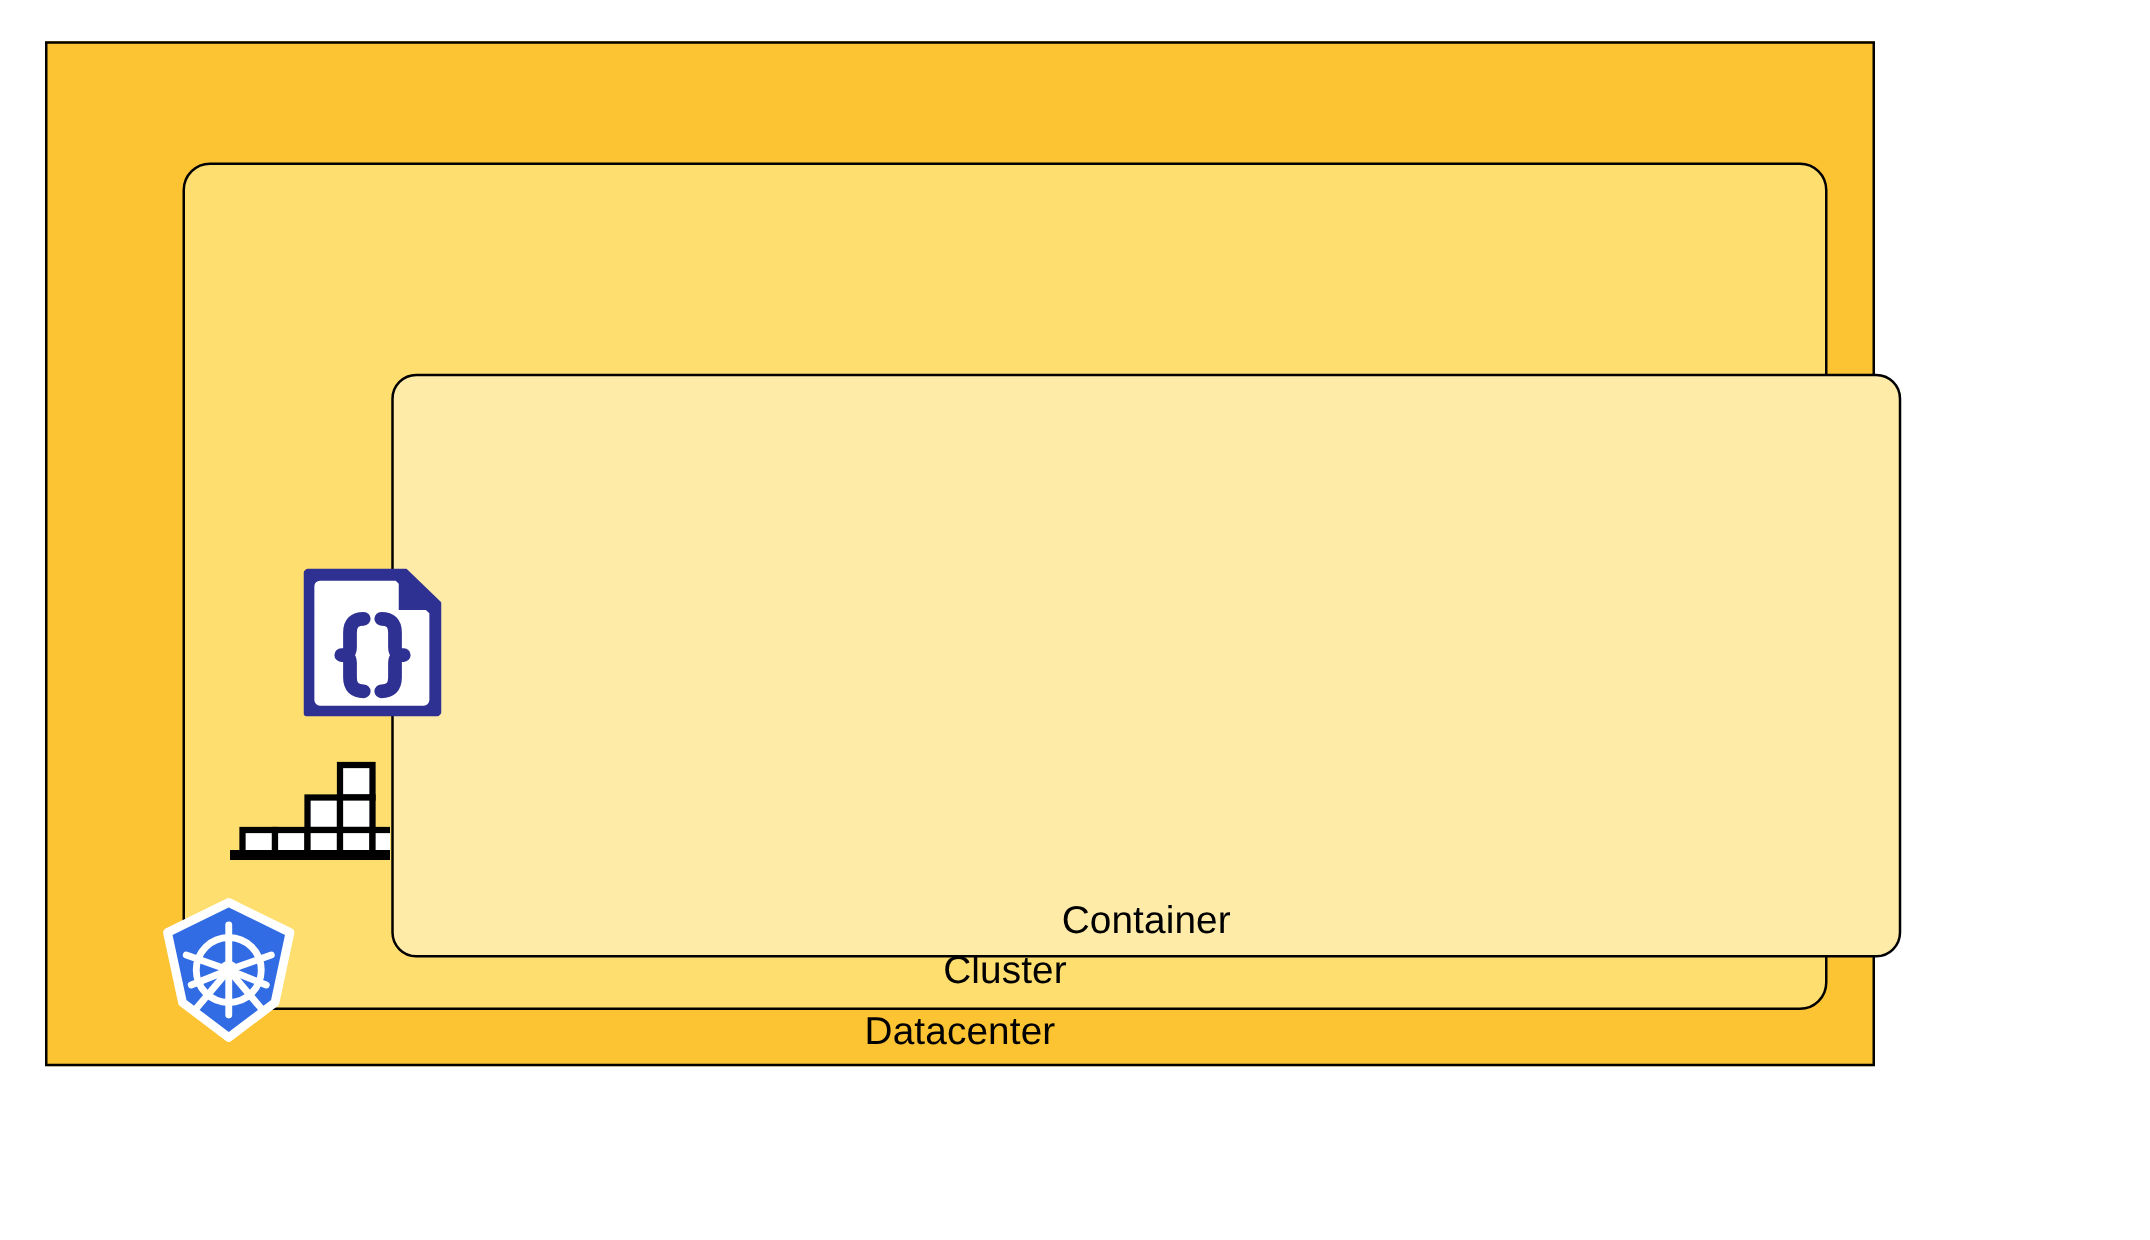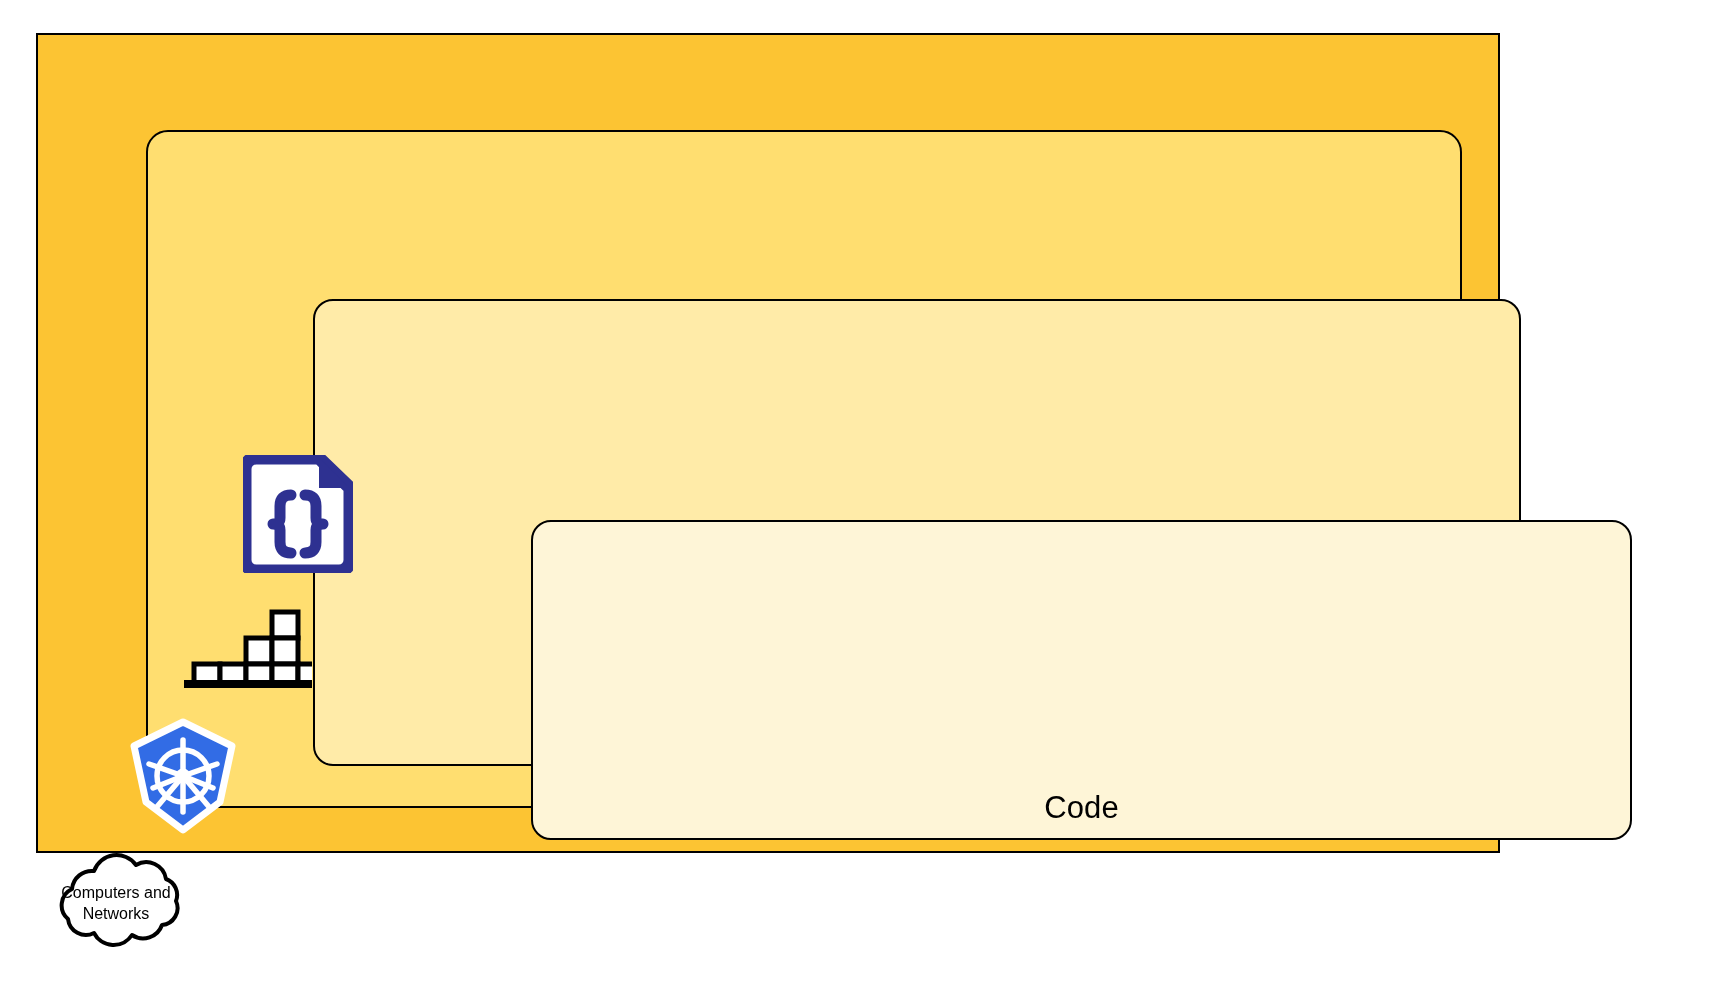--- a/index.html
+++ b/index.html
@@ -158,24 +158,20 @@
 Datacenter</div>
 
     <div class="layer" id="layer-cluster" style="background: rgb(255, 222, 112);">
 
       <div class="layer-label" id="label-cluster">Cluster</div>
 
       <div class="layer" id="layer-container" style="background: rgb(255, 235, 168);">
 
         <div class="layer-label" id="label-container">Container</div>
 
-        <div class="layer" id="layer-code" style="background: rgb(254, 245, 215);">
-
-          <div class="layer-label" id="label-code">Code</div>
-        </div>
       </div>
     </div>
   </div>
 
   <div class="icon-wrap" id="icon-code">
     <svg width="110" height="118" viewBox="0 0 110 118" xmlns="http://www.w3.org/2000/svg">
       <path d="M13 3 H76 L107 33 V105 A11 11 0 0 1 96 116 H13 A11 11 0 0 1 2 105 V14 A11 11 0 0 1 13 3 Z" fill="#ffffff" stroke="#2e3191" stroke-width="13" stroke-linejoin="round"></path>
       <path d="M76 3 L107 33 H76 Z" fill="#2e3191"></path>
       <path d="M48 40 q-11 0 -11 11 v12 q0 6 -7 6 q7 0 7 6 v12 q0 11 11 11" fill="none" stroke="#2e3191" stroke-width="11" stroke-linecap="round" stroke-linejoin="round"></path>
       <path d="M62 40 q11 0 11 11 v12 q0 6 7 6 q-7 0 -7 6 v12 q0 11 -11 11" fill="none" stroke="#2e3191" stroke-width="11" stroke-linecap="round" stroke-linejoin="round"></path>
@@ -209,30 +205,14 @@
         <line x1="61" y1="58" x2="34" y2="90"></line>
         <line x1="61" y1="58" x2="27" y2="46"></line>
         <line x1="61" y1="58" x2="61" y2="94"></line>
         <line x1="61" y1="58" x2="31" y2="70"></line>
         <line x1="61" y1="58" x2="91" y2="70"></line>
       </g>
       <circle cx="61" cy="58" r="7.5" fill="#ffffff"></circle>
     </svg>
   </div>
 
-  <div id="cloud-callout">
-    <svg width="160" height="100" viewBox="0 0 160 100" xmlns="http://www.w3.org/2000/svg">
-      <path d="M36 36
-               a20 20 0 0 1 22 -18
-               a24 24 0 0 1 42 -6
-               a20 20 0 0 1 30 14
-               a17 17 0 0 1 10 22
-               a17 17 0 0 1 -14 24
-               a20 20 0 0 1 -30 10
-               a22 22 0 0 1 -38 -2
-               a18 18 0 0 1 -26 -14
-               a18 18 0 0 1 4 -30 Z" fill="#ffffff" stroke="#000000" stroke-width="4" stroke-linejoin="round"></path>
-    </svg>
-    <div id="cloud-text">Computers and
-Networks</div>
-  </div>
 
 </div>
 
 </body></html>

